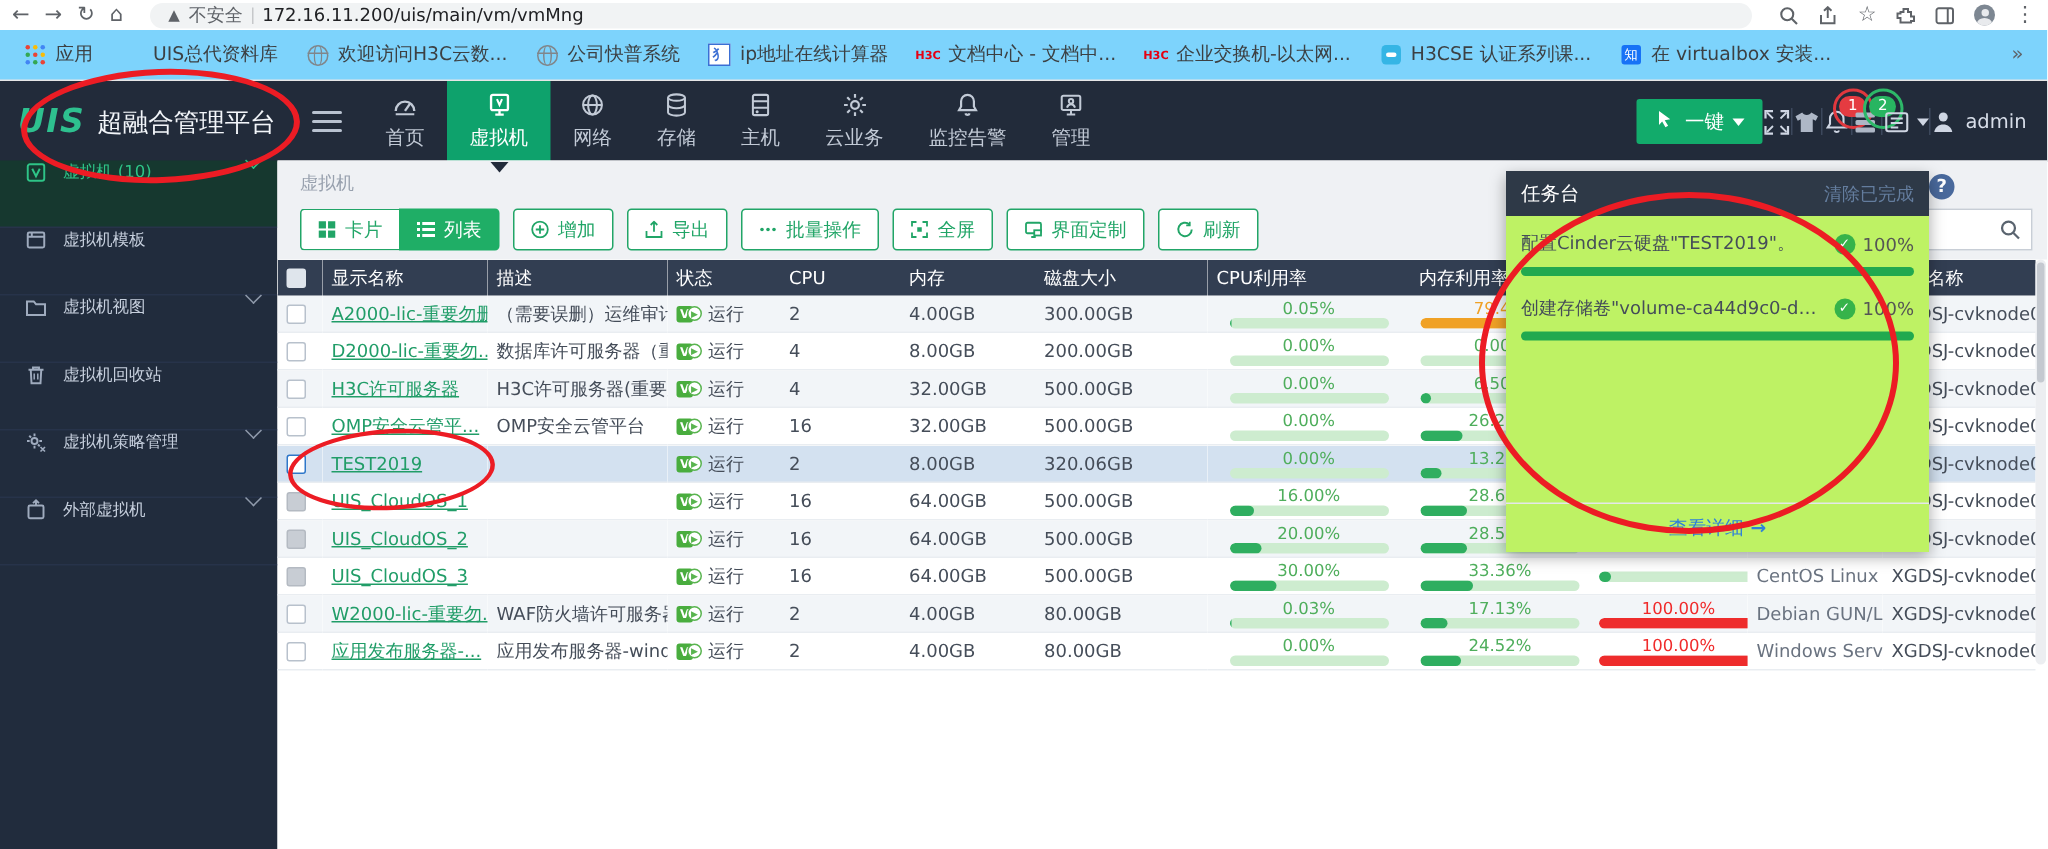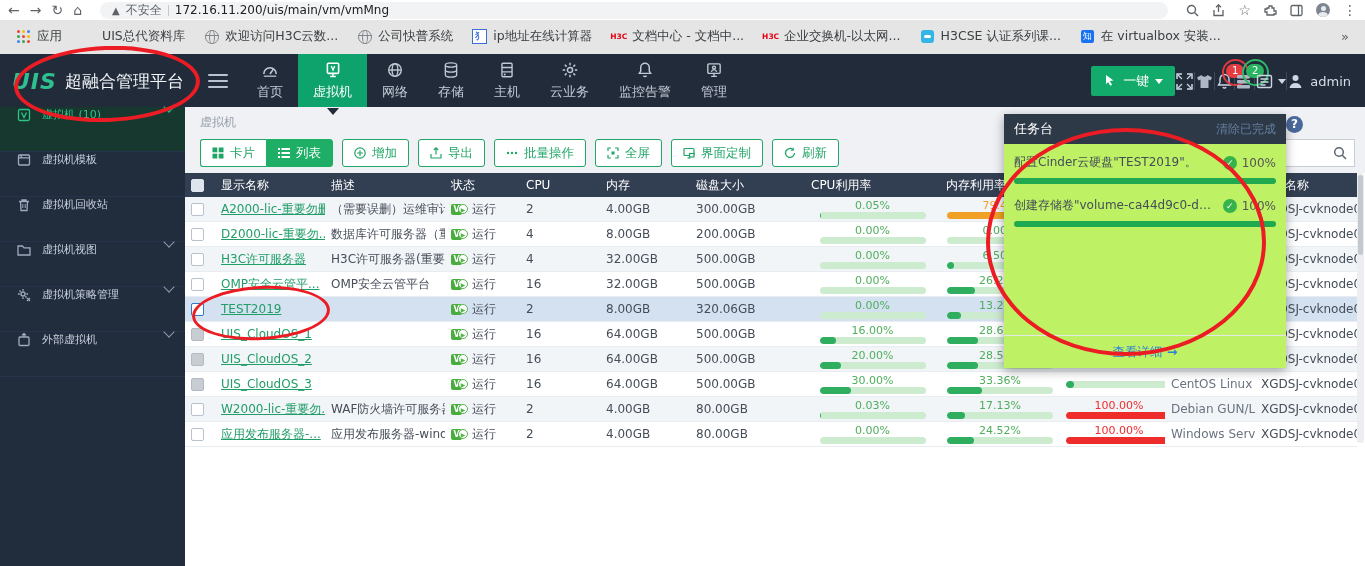--- a/index.html
+++ b/index.html
@@ -12,21 +12,21 @@
   .omnibox{flex:1;display:flex;align-items:center;gap:6px;background:#f1f3f4;border-radius:10px;height:17px;margin:0 8px;padding:0 12px;font-size:12px;color:#5f6368;}
   .omnibox .warn{font-size:10px;color:#5f6368;}
   .omnibox .sep{width:1px;height:11px;background:#c6c8ca;}
   .omnibox .url{color:#202124;}
   .br-right{display:flex;align-items:center;gap:13px;}
   .br-right svg{display:block;}
   .avatar-c{width:14px;height:14px;border-radius:50%;background:#7d8792;position:relative;overflow:hidden;}
   .avatar-c::before{content:"";position:absolute;left:4.5px;top:2.5px;width:5px;height:5px;border-radius:50%;background:#e8eaed;}
   .avatar-c::after{content:"";position:absolute;left:2px;top:8.5px;width:10px;height:7px;border-radius:50%;background:#e8eaed;}
 
-  .bookmarks{height:33px;background:#e5e5e5;border-bottom:1px solid #e6e6e6;display:flex;align-items:center;padding:0 10px;gap:7px;}
+  .bookmarks{height:33px;background:#7dd3fc;border-bottom:1px solid #e6e6e6;display:flex;align-items:center;padding:0 10px;gap:7px;}
   .bm{display:flex;align-items:center;gap:6px;font-size:12.5px;color:#3c4043;padding:0 6px;white-space:nowrap;}
   .favwrap{width:15px;height:15px;display:flex;align-items:center;justify-content:center;flex:0 0 auto;}
   .fav-apps{width:3px;height:3px;border-radius:50%;background:#ea4335;box-shadow:5px 0 0 #fbbc05,10px 0 0 #4285f4,0 5px 0 #34a853,5px 5px 0 #ea4335,10px 5px 0 #fbbc05,0 10px 0 #4285f4,5px 10px 0 #34a853,10px 10px 0 #ea4335;margin:-10px 0 0 -10px;}
   .fav-gem{color:#f5a623;font-size:12px;line-height:12px;}
   .fav-globe{width:12px;height:12px;border:1.4px solid #80868b;border-radius:50%;position:relative;}
   .fav-globe::before{content:"";position:absolute;left:-1px;right:-1px;top:4.2px;height:1.4px;background:#80868b;}
   .fav-globe::after{content:"";position:absolute;left:3.2px;top:-1px;bottom:-1px;width:4px;border-left:1.4px solid #80868b;border-right:1.4px solid #80868b;border-radius:50%;}
   .fav-ip{width:13px;height:13px;border:1px solid #3b6fd4;background:#fff;color:#3b6fd4;font-size:9px;font-weight:bold;display:flex;align-items:center;justify-content:center;}
   .fav-ip::after{content:"犭";}
   .fav-h3c{color:#e60012;font-weight:bold;font-size:7.5px;letter-spacing:0;}
@@ -413,34 +413,34 @@
           <svg viewBox="0 0 16 16" fill="none" stroke="currentColor" stroke-width="1.3">
             <rect x="2.5" y="3" width="11" height="10" rx="1"></rect>
             <path d="M2.5 5.8h11M5.2 3v2.8"></path>
           </svg>
         </span>
         <span class="slabel">虚拟机模板</span>
       </div>
       <div class="side-item">
         <span class="sicon">
           <svg viewBox="0 0 16 16" fill="none" stroke="currentColor" stroke-width="1.3">
-            <path d="M3 4.5h10M6 4.5V3h4v1.5M4.5 4.5 5 13.5h6l.5-9"></path>
-            <path d="M6.8 7v4M9.2 7v4" stroke-width="1"></path>
-          </svg>
-        </span>
-        <span class="slabel">虚拟机回收站</span>
+            <path d="M2 4h4.5L8 5.8h6V13H2z"></path>
+          </svg>
+        </span>
+        <span class="slabel">虚拟机视图</span>
+        <span class="chev"></span>
       </div>
       <div class="side-item">
         <span class="sicon">
           <svg viewBox="0 0 16 16" fill="none" stroke="currentColor" stroke-width="1.3">
-            <path d="M2 4h4.5L8 5.8h6V13H2z"></path>
-          </svg>
-        </span>
-        <span class="slabel">虚拟机视图</span>
-        <span class="chev"></span>
+            <path d="M3 4.5h10M6 4.5V3h4v1.5M4.5 4.5 5 13.5h6l.5-9"></path>
+            <path d="M6.8 7v4M9.2 7v4" stroke-width="1"></path>
+          </svg>
+        </span>
+        <span class="slabel">虚拟机回收站</span>
       </div>
       <div class="side-item">
         <span class="sicon">
           <svg viewBox="0 0 16 16" fill="none" stroke="currentColor" stroke-width="1.3">
             <circle cx="7" cy="7" r="2"></circle>
             <path d="M7 2v1.8M7 10.2V12M2 7h1.8M10.2 7H12M3.5 3.5l1.2 1.2M9.3 9.3l1.2 1.2"></path>
             <path d="M11 11l3 3M14 11l-3 3" stroke-width="1.1"></path>
           </svg>
         </span>
         <span class="slabel">虚拟机策略管理</span>

